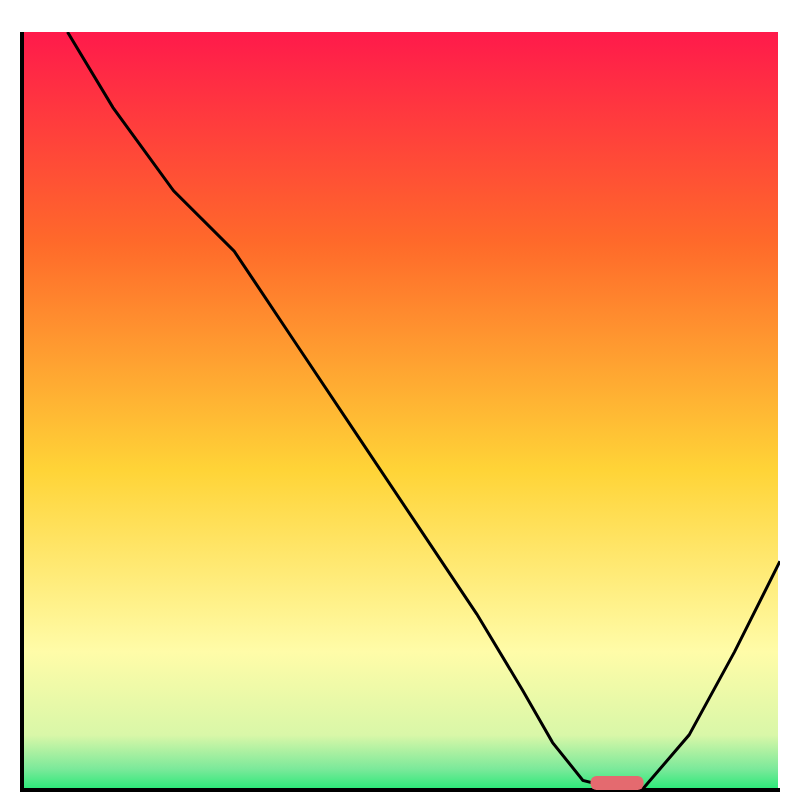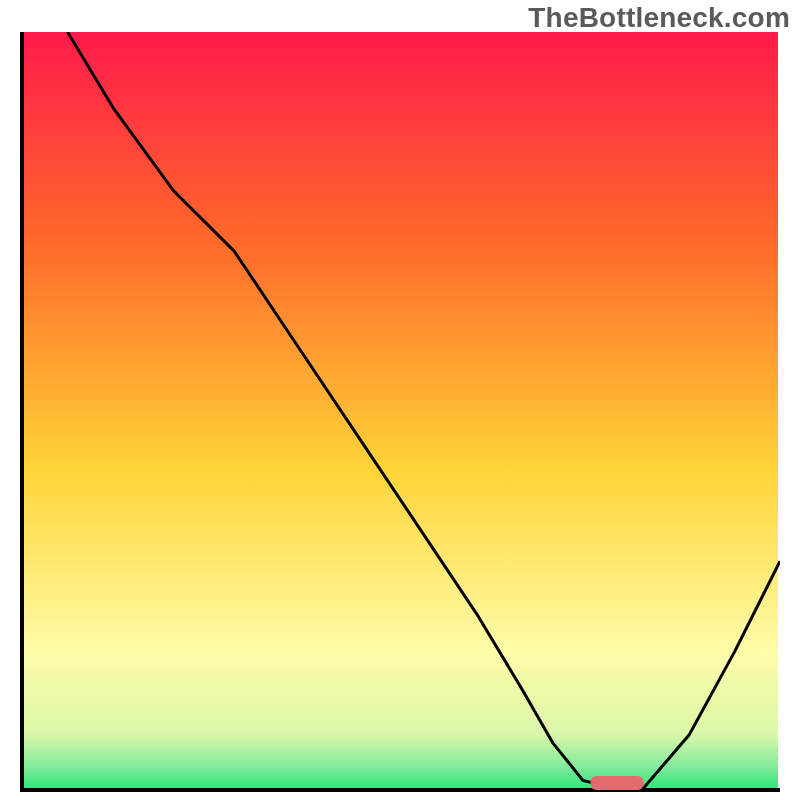--- a/index.html
+++ b/index.html
@@ -44,21 +44,20 @@
     fill: none;
   }
   .marker {
     stroke: none;
   }
 </style>
 </head>
 <body>
 
 <div class="wrap">
-  <div class="watermark">TheBottleneck.com</div>
 
   <svg id="plot-svg" class="plot" viewBox="0 0 760 760">
     <defs>
       <linearGradient id="bg-grad" x1="0" y1="0" x2="0" y2="1">
           <stop offset="0%" stop-color="#ff1a4b"></stop>
           <stop offset="28.000000000000004%" stop-color="#ff6a2a"></stop>
           <stop offset="57.99999999999999%" stop-color="#ffd437"></stop>
           <stop offset="82%" stop-color="#fffca8"></stop>
           <stop offset="93%" stop-color="#d9f7a8"></stop>
           <stop offset="97.5%" stop-color="#7be99a"></stop>

